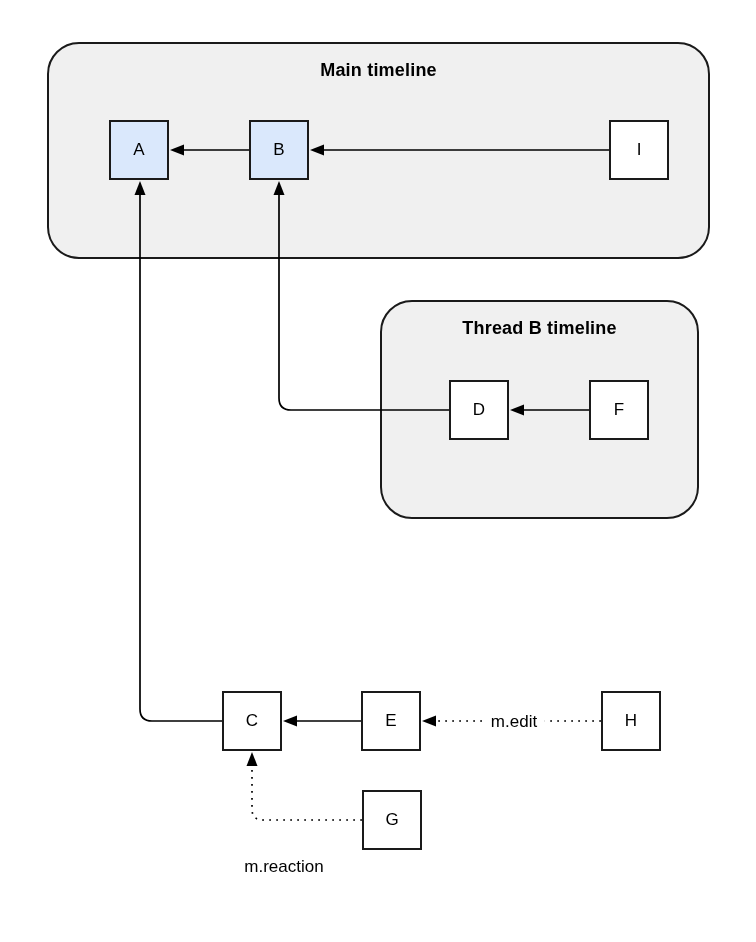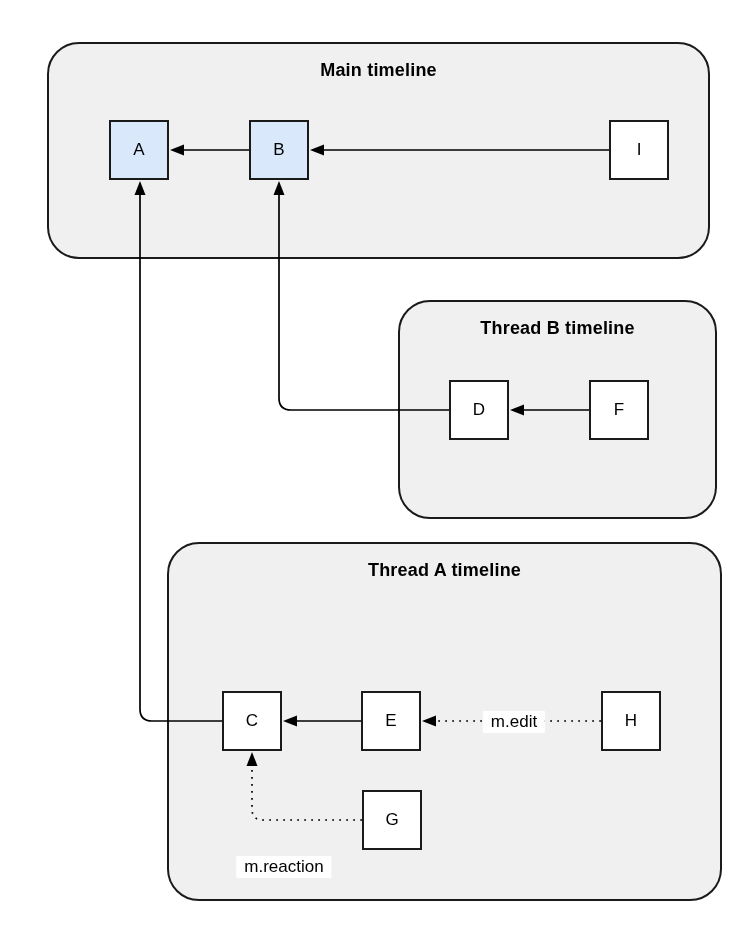--- a/index.html
+++ b/index.html
@@ -27,21 +27,21 @@
   .timeline-title {
     width: 100%;
     text-align: center;
     font-size: 18px;
     font-weight: bold;
     color: #000000;
     padding-top: 16px;
     letter-spacing: 0.2px;
   }
   #box-main     { left: 38px;  top: 42px;  width: 663px; height: 217px; }
-  #box-thread-b { left: 389px; top: 300px; width: 319px; height: 219px; }
+  #box-thread-b { left: 371px; top: 300px; width: 319px; height: 219px; }
   #box-thread-a { left: 158px; top: 542px; width: 555px; height: 359px; }
 
   .edges-layer {
     position: absolute;
     left: 0; top: 0;
     width: 756px; height: 942px;
     z-index: 2;
     pointer-events: none;
   }
   .edge {
@@ -102,23 +102,20 @@
 <div class="canvas">
 
   <div class="timeline-box" id="box-main">
     <div class="timeline-title">Main timeline</div>
   </div>
 
   <div class="timeline-box" id="box-thread-b">
     <div class="timeline-title">Thread B timeline</div>
   </div>
 
-  <div class="timeline-box" id="box-thread-a">
-    <div class="timeline-title">Thread A timeline</div>
-  </div>
 
   <svg class="edges-layer" viewBox="0 0 756 942" xmlns="http://www.w3.org/2000/svg">
 
     <g>
       <line class="edge" x1="240" y1="150" x2="175" y2="150"></line>
       <polygon class="arrowhead" points="161,150 175,144.5 175,155.5"></polygon>
     </g>
 
     <g>
       <line class="edge" x1="600" y1="150" x2="315" y2="150"></line>

